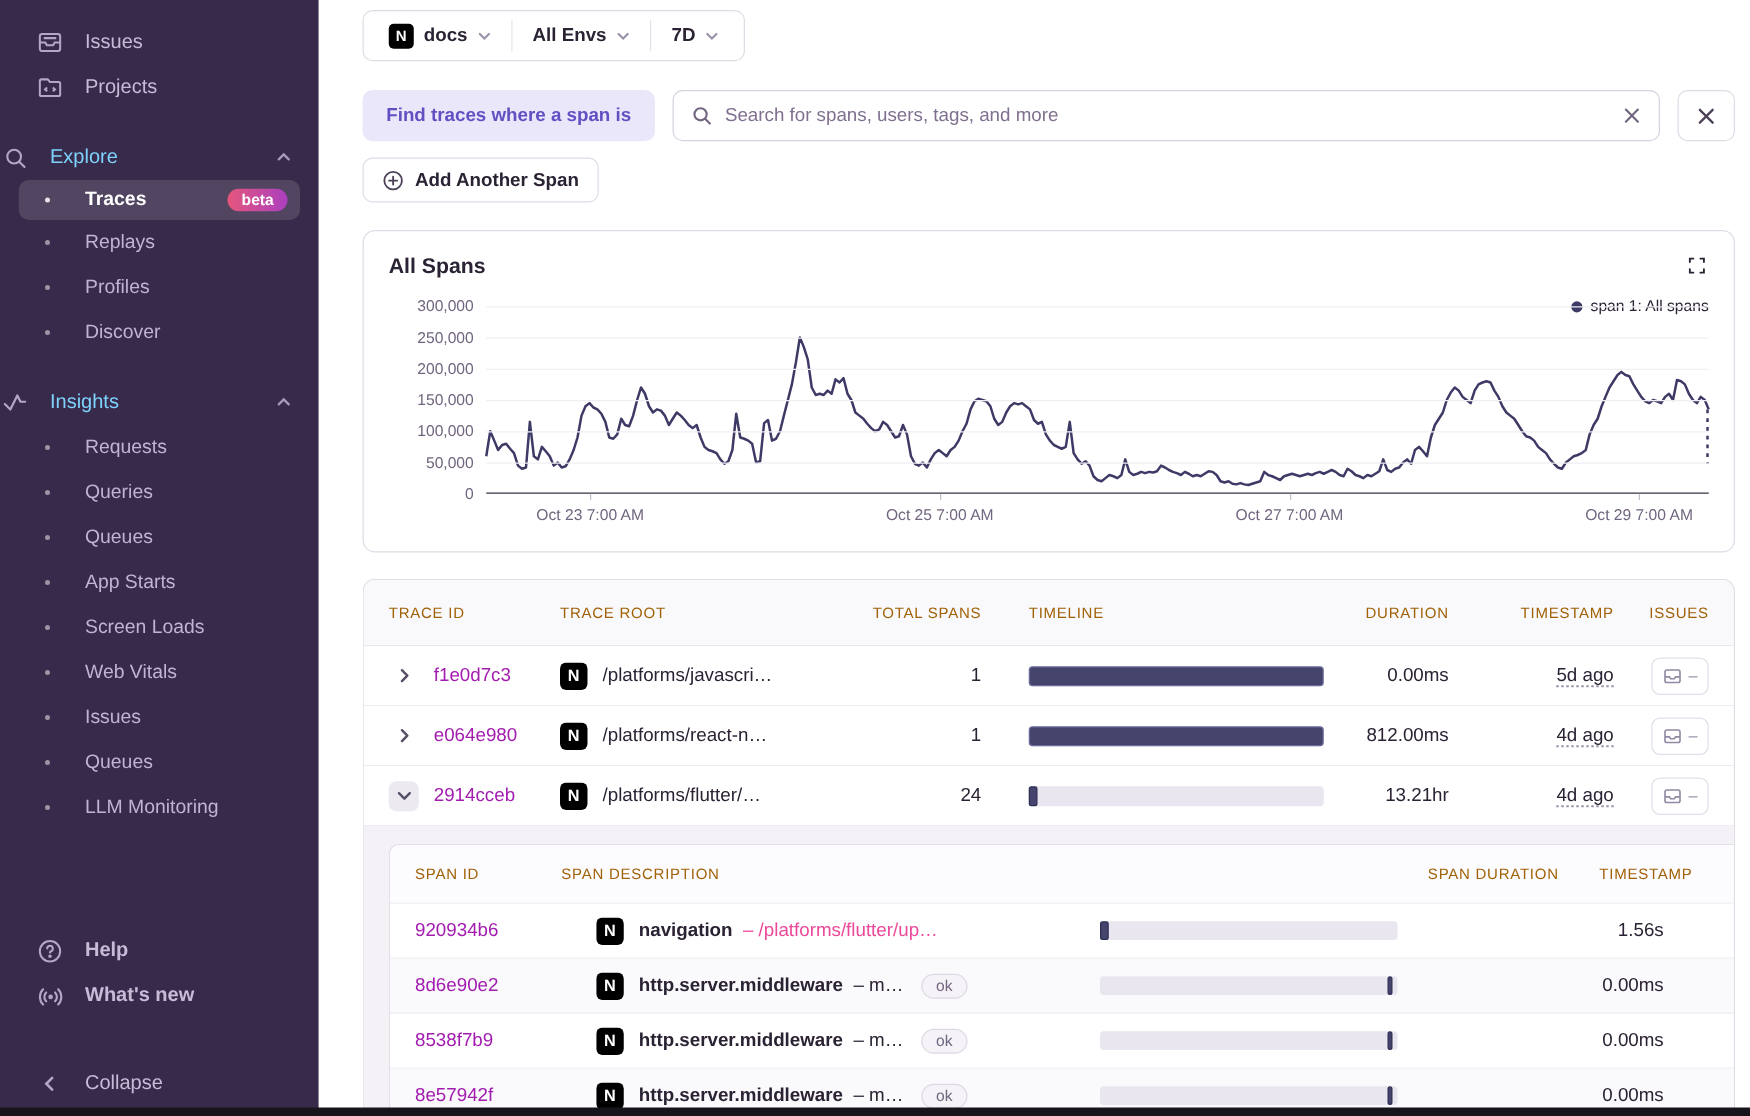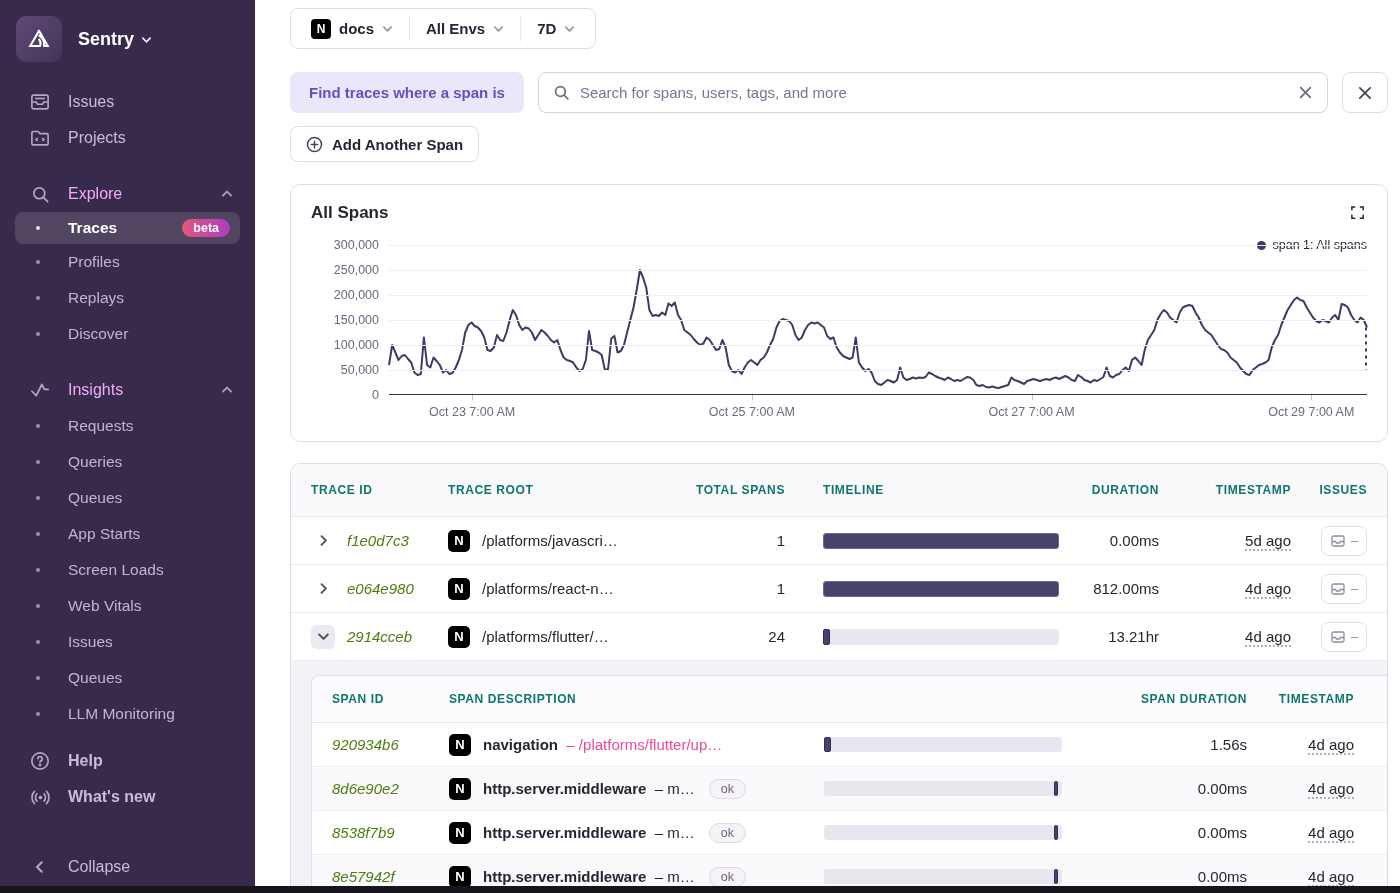--- a/index.html
+++ b/index.html
@@ -8,21 +8,21 @@
 
   
   .sidebar { width:255px; min-width:255px; height:100%; background:#382a4a; color:#cabfd9; display:flex; flex-direction:column; padding-top:16px; }
   .brand { display:flex; align-items:center; padding:0 16px 0 16px; margin-bottom:22px; cursor:pointer; }
   .brand-logo { width:46px; height:46px; border-radius:10px; background:linear-gradient(135deg,#5d4a77,#453459); display:flex; align-items:center; justify-content:center; }
   .brand-name { margin-left:16px; font-size:18px; font-weight:bold; color:#fff; display:flex; align-items:center; gap:7px; }
   .brand-name svg { opacity:.9; }
   .nav { display:flex; flex-direction:column; flex:1; }
   .nav-item { display:flex; align-items:center; height:36px; padding-left:28px; font-size:16px; color:#c7bcd7; cursor:pointer; }
   .nav-item .nav-ico { width:24px; display:flex; justify-content:center; margin-right:16px; color:#b4a7c6; }
-  .nav-section { display:flex; align-items:center; height:36px; padding-left:28px; padding-right:22px; font-size:16px; color:#f0abfc; cursor:pointer; margin-top:20px; }
+  .nav-section { display:flex; align-items:center; height:36px; padding-right:22px; font-size:16px; color:#7dd3fc; cursor:pointer; margin-top:20px; }
   .nav-section .nav-ico { width:24px; display:flex; justify-content:center; margin-right:16px; color:#b4a7c6; }
   .nav-section .sect-chev { margin-left:auto; color:#a99bbc; display:flex; }
   .sub-item { display:flex; align-items:center; height:36px; padding-left:36px; font-size:15.5px; color:#c0b4d2; cursor:pointer; }
   .sub-item .dot { width:4px; height:4px; border-radius:50%; background:rgba(255,255,255,.5); margin-right:28px; flex:none; }
   .sub-item.selected { background:rgba(255,255,255,.13); margin:0 15px; padding-left:21px; border-radius:8px; height:32px; color:#fff; font-weight:bold; }
   .sub-item.selected .dot { background:rgba(255,255,255,.85); }
   .beta-badge { margin-left:auto; margin-right:10px; background:linear-gradient(90deg,#e4567b,#ab3fbf); color:#fff; font-size:12.5px; font-weight:bold; padding:2px 11px; border-radius:11px; }
   .nav-bottom { margin-top:auto; padding-bottom:12px;font-weight:bold; }
   .collapse-row { display:flex; align-items:center; height:36px; padding-left:28px; font-size:16px; color:#c7bcd7; cursor:pointer; margin-top:22px; margin-bottom:8px; }
   .collapse-row .nav-ico { width:24px; display:flex; justify-content:center; margin-right:16px; color:#b4a7c6; }
@@ -62,76 +62,61 @@
   .legend { position:absolute; right:0; top:0; transform:translateY(-50%); display:flex; align-items:center; gap:6px; font-size:12.5px; color:#2b2233; background:#fff; padding-left:8px; cursor:pointer; }
   .legend-dot { width:9px; height:9px; border-radius:50%; background:#3e3a66; }
   .x-row { position:relative; height:34px; margin-left:78px; }
   .x-tick { position:absolute; top:0; width:1px; height:5px; background:#c6bfd0; }
   .x-label { position:absolute; top:10px; transform:translateX(-50%); font-size:12.5px; color:#71657f; white-space:nowrap; }
 
   
   .table-card { margin-top:21px; border:1px solid #e0dce6; border-radius:10px 10px 0 0; border-bottom:none; overflow:hidden; }
   .thead, .trow { display:grid; grid-template-columns:137px 243px 94px 274px 100px 132px 1fr; align-items:center; padding:0 20px; }
   .thead { background:#f9f8fb; border-bottom:1px solid #eae7ef; height:53px; }
-  .th { font-size:12px; font-weight:bold; letter-spacing:.6px; color:#0f766e; }
+  .th { font-size:12px; font-weight:normal; letter-spacing:.6px; color:#a16207; }
   .th.right, .cell.right { text-align:right; justify-self:stretch; }
   .th.tl { padding-left:38px; }
   .trow { height:48px; border-bottom:1px solid #eeebf2; background:#fff; }
   .cell { font-size:15px; color:#2b2233; display:flex; align-items:center; }
   .cell.right { justify-content:flex-end; }
   .chev-cell { display:flex; align-items:center; gap:12px; }
   .row-chev { color:#584f66; display:flex; cursor:pointer; width:24px; height:24px; align-items:center; justify-content:center; border-radius:6px; flex:none; }
   .row-chev.open { background:#ece9f1; }
-  .id-link { color:#4d7c0f; text-decoration:none; cursor:pointer;font-style:italic; }
+  .id-link { color:#a21caf; text-decoration:none; cursor:pointer; }
   .root-cell { gap:12px; overflow:hidden; }
   .root-text { white-space:nowrap; overflow:hidden; }
   .tl-cell { padding-left:38px; }
   .bar-track { width:236px; height:16px; border-radius:3px; background:#e9e6ef; position:relative; overflow:visible; }
   .bar-full { position:absolute; inset:0; background:#45446d; border:1px solid #6d6a9a; border-radius:3px; }
   .bar-seg { position:absolute; top:0; bottom:0; background:#45446d; border:1px solid #2e2d52; border-radius:2px; }
   .ts-link { text-decoration:underline; text-decoration-style:dotted; text-decoration-color:#9c93ab; text-underline-offset:4px; cursor:pointer; color:#2b2233; }
   .issues-btn { width:46px; height:30px; border:1px solid #e3dfe9; background:#fff; border-radius:7px; display:flex; align-items:center; justify-content:center; gap:5px; color:#9389a3; cursor:pointer; }
   .issues-cell { justify-content:flex-end; }
 
   
   .expanded { background:#f4f2f7; padding:14px 0 0 20px; border-bottom:none; }
   .span-card { background:#fff; border:1px solid #e3dfe9; border-right:none; border-radius:8px 0 0 0; border-bottom:none; min-height:237px; }
   .sp-head, .sp-row { display:grid; grid-template-columns:117px 355px 258px 185px 123px; align-items:center; padding:0 20px 0 20px; }
   .sp-head { height:47px; background:#fcfbfd; border-bottom:1px solid #eae7ef; border-radius:8px 0 0 0; }
-  .sp-row { height:44px; border-bottom:1px solid #f0edf3; }
+  .sp-row { height:44px; border-bottom:1px solid #f0edf3;gap:28px; }
   .sp-row.alt { background:#faf9fc; }
   .sp-tl { padding-left:20px; }
   .sp-track { width:238px; height:15px; border-radius:3px; background:#e9e6ef; position:relative; }
   .sp-desc { gap:12px; overflow:hidden; white-space:nowrap; }
   .sp-op { font-weight:bold; }
   .ok-pill { border:1px solid #ddd8e4; background:#f5f3f7; color:#71657f; font-size:12.5px; border-radius:11px; padding:2px 11px; margin-left:2px; }
 
   .bottom-strip { position:absolute; left:0; bottom:0; width:1400px; height:7px; background:#17141c; z-index:50; }
 </style>
 </head>
 <body>
 
 <div class="app">
 
   <aside class="sidebar">
-    <div class="brand">
-      <div class="brand-logo">
-        <svg width="28" height="28" viewBox="0 0 24 24" fill="none" stroke="#fff" stroke-width="1.8" stroke-linecap="round">
-          <path d="M12 5 L4.5 18 H8"></path>
-            <path d="M12 5 L19.5 18 H16.2 M12.2 9 A 9 9 0 0 1 16.2 18"></path>
-            <path d="M12.2 12.6 A 5.4 5.4 0 0 1 12.8 18 H8"></path>
-        </svg>
-      </div>
-      <div class="brand-name">
-          <span>Sentry</span>
-        <svg width="11" height="11" viewBox="0 0 12 12" fill="none" stroke="#fff" stroke-width="2" stroke-linecap="round">
-            <path d="M2 4.5 L6 8.5 L10 4.5"></path>
-          </svg>
-      </div>
-    </div>
     <nav class="nav">
       <div id="nav-top">
           <div class="nav-item">
     <span class="nav-ico">
               <svg width="20" height="20" viewBox="0 0 16 16" fill="none" stroke="currentColor" stroke-width="1.3">
                 <rect x="1.5" y="2.5" width="13" height="11" rx="1.5"></rect>
                 <path d="M1.5 8 H5 L6 9.8 H10 L11 8 H14.5"></path>
                 <path d="M4 5.2 H12"></path>
               </svg>
             </span>
@@ -162,25 +147,25 @@
               </svg>
             </span>
           </div>
           <div class="sub-item selected">
     <span class="dot"></span>
     <span class="lbl">Traces</span>
   <span class="beta-badge">beta</span>
           </div>
           <div class="sub-item">
     <span class="dot"></span>
+    <span class="lbl">Replays</span>
+  </div>
+          <div class="sub-item">
+    <span class="dot"></span>
     <span class="lbl">Profiles</span>
-  </div>
-          <div class="sub-item">
-    <span class="dot"></span>
-    <span class="lbl">Replays</span>
   </div>
           <div class="sub-item">
     <span class="dot"></span>
     <span class="lbl">Discover</span>
   </div>
           <div class="nav-section">
             <span class="nav-ico">
               <svg width="20" height="20" viewBox="0 0 16 16" fill="none" stroke="currentColor" stroke-width="1.4" stroke-linecap="round" stroke-linejoin="round">
                 <path d="M1.5 9 L5 12.5 L9.5 3.5 L11.5 7.5 H14.5"></path>
               </svg>

